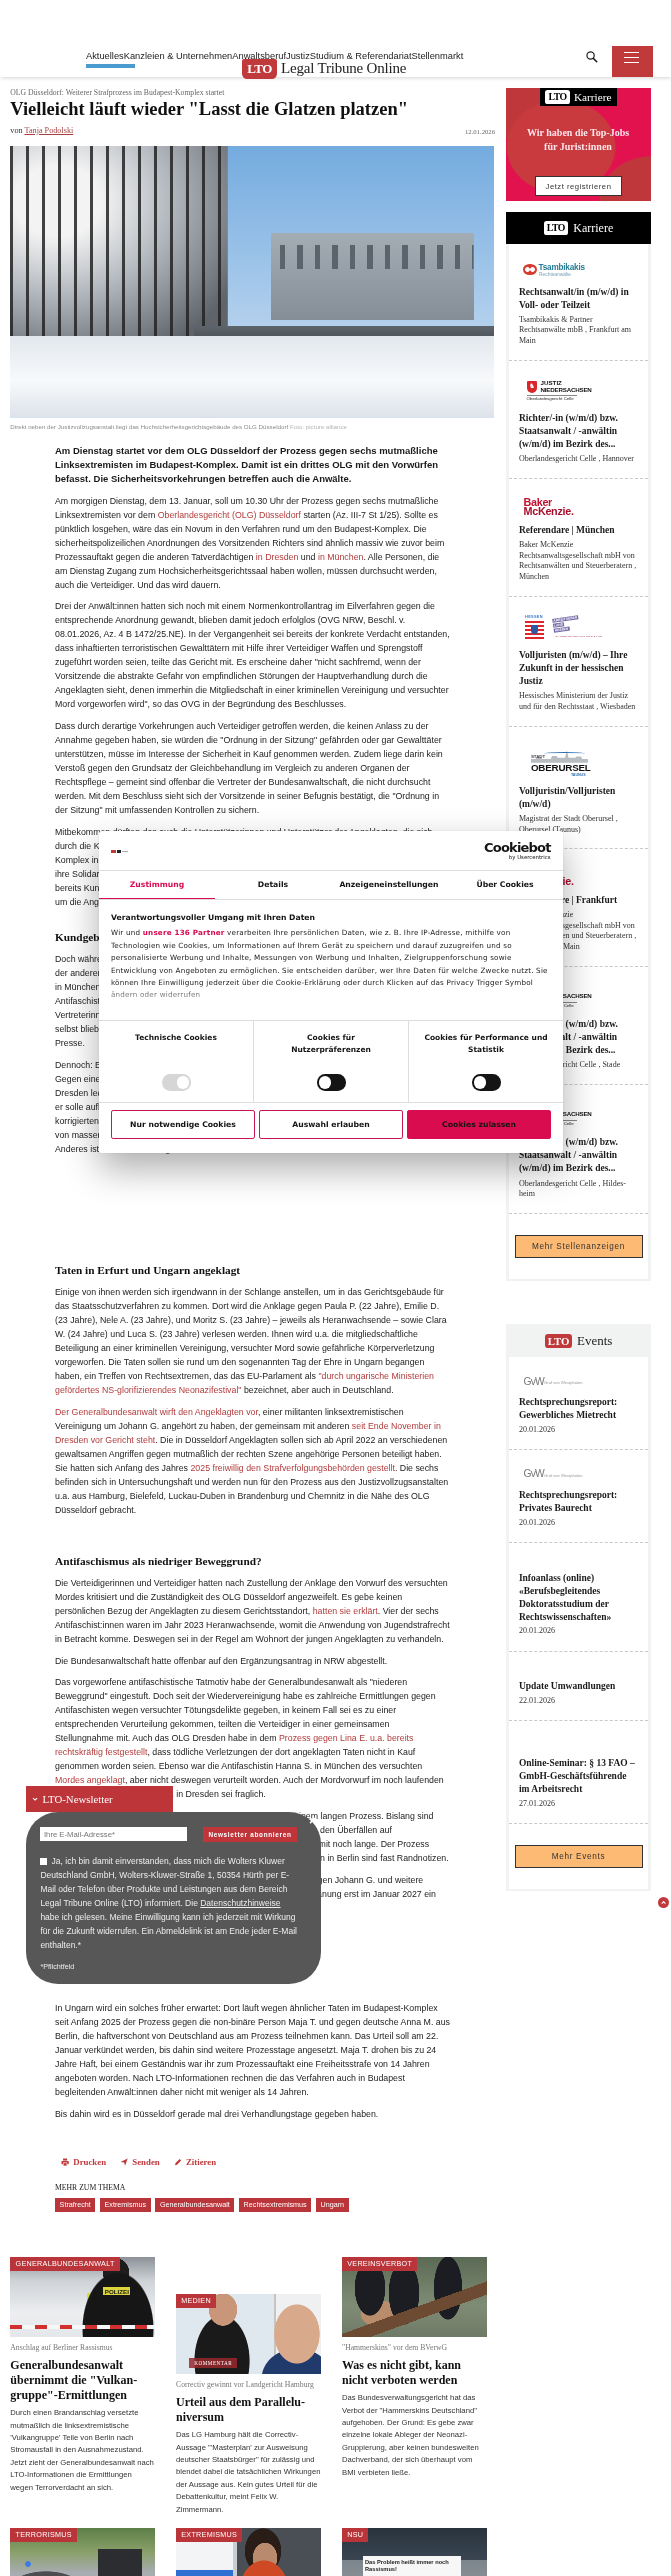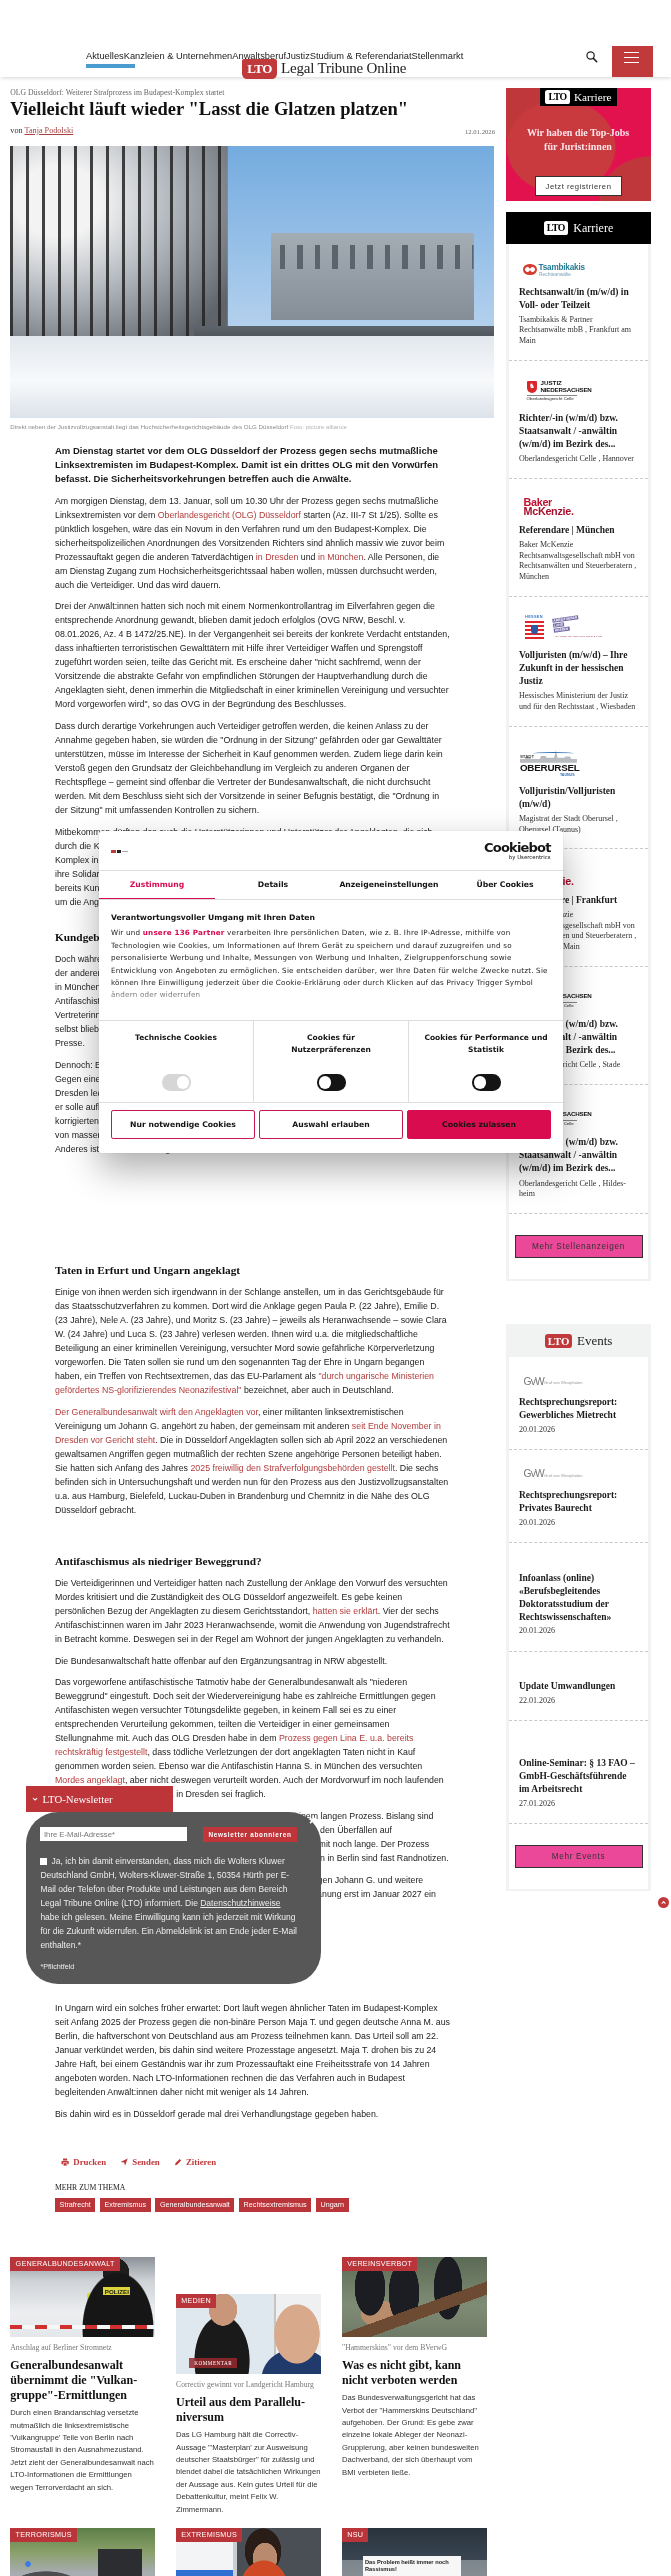--- a/index.html
+++ b/index.html
@@ -72,21 +72,21 @@
 .jobs-head{height:32px;margin:0 -2.6px;background:#000;display:flex;align-items:center;justify-content:center;gap:5.2px;}
 .jobs-head .k-word{font-size:12px;}
 .side-inner{background:#fff;}
 .job,.event{padding:18.5px 10.3px 13.4px;border-bottom:0.5px dashed #c9c9c9;display:block;}
 .event{padding-bottom:14px;}
 .job-title,.event-title{margin-top:7.7px;font:bold 9.5px/13px "Liberation Serif",serif;color:#1b1b1b;}
 .event-title{margin-top:0;}
 .job-company{margin-top:3.1px;font:8px/10.6px "Liberation Serif",serif;color:#333;}
 .event-date{margin-top:2.6px;font:8px/10.3px "Liberation Serif",serif;color:#333;}
 .more-wrap{padding:20.6px 0 21px;text-align:center;}
-.outline-btn{width:128px;height:23px;border:1.5px solid #333;background:#ec4899;font-size:8.2px;letter-spacing:0.7px;color:#333;padding:0;}
+.outline-btn{width:128px;height:23px;border:1.5px solid #333;background:#fdba74;font-size:8.2px;letter-spacing:0.7px;color:#333;padding:0;}
 .events-box{top:1324px;}
 .events-head{height:33px;display:flex;align-items:center;justify-content:center;gap:4.6px;}
 .lto-box-red{background:var(--brand);color:#fff;font:bold 10.8px/14px "Liberation Serif",serif;padding:0 3.1px;border-radius:3.1px;}
 .ev-word{font:13px/14px "Liberation Serif",serif;color:#222;}
 .nologo{height:10.3px;display:block;}
 .event:nth-child(5) .nologo{height:17.5px;}
 
 
 .logo{position:relative;display:block;}
 .logo span{position:absolute;display:block;white-space:nowrap;}
@@ -103,21 +103,21 @@
 .logo-baker{height:18.5px;margin-left:4.6px;}
 .bk-1{left:0;top:0;font:bold 10.8px/9.3px "Liberation Sans",sans-serif;color:#c2102f;letter-spacing:-0.3px;}
 .bk-2{left:0;top:9.3px;font:bold 10.8px/9.3px "Liberation Sans",sans-serif;color:#a80f2c;letter-spacing:-0.3px;}
 .logo-hessen{height:26px;margin-left:5.7px;}
 .hs-name{left:0.5px;top:0;font:bold 3.9px/4.1px "Liberation Sans",sans-serif;color:#3b7dc4;letter-spacing:0.3px;}
 .hs-flag{left:0;top:5.7px;width:19.6px;height:19.6px;background:repeating-linear-gradient(180deg,#e0262b 0 2.1px,#fff 2.1px 4.1px);}
 .hs-crest{left:6.2px;top:9.3px;width:7.2px;height:9.3px;background:#2a5aa6;border-radius:0 0 3.6px 3.6px;}
 .hs-badges{left:28px;top:1px;transform:rotate(-8deg);}
 .hs-badges i{display:block;font:normal bold 3.3px/4.6px "Liberation Sans",sans-serif;color:#fff;background:#7165a6;margin:0.5px 0;padding:0 1px;width:max-content;}
 .hs-claim{left:31px;top:19.6px;font:2.3px/2.6px "Liberation Sans",sans-serif;color:#9a3a4a;}
-.logo-ober{height:32px;margin-left:1px;}
+.logo-ober{height:32px;margin-left:12px;}
 .ob-top{left:0;top:8.8px;font:bold 4.4px/5.2px "Liberation Sans",sans-serif;color:#444;}
 .ob-sky{left:0;top:5.2px;width:57px;height:12.4px;background:#b8bcc0;clip-path:polygon(0 100%,0 70%,8% 70%,10% 55%,18% 55%,20% 70%,35% 70%,37% 45%,45% 45%,47% 60%,60% 60%,63% 0,66% 60%,78% 60%,80% 50%,88% 50%,90% 70%,100% 70%,100% 100%);}
 .ob-wave{left:13.4px;top:6.7px;width:41px;height:3.1px;border-top:1px solid #2f6fb3;border-radius:50%;}
 .ob-name{left:0;top:18px;font:bold 9.8px/10.3px "Liberation Sans",sans-serif;color:#111;letter-spacing:-0.2px;}
 .ob-sub{left:40px;top:28px;font:bold 3.6px/4.1px "Liberation Sans",sans-serif;color:#2f6fb3;}
 .logo-gvw{height:11.3px;margin-left:4.6px;margin-bottom:9.3px;}
 .gvw-mark{left:0;top:0;font:10.3px/11.3px "Liberation Sans",sans-serif;color:#777;letter-spacing:-0.8px;}
 .gvw-name{left:20.6px;top:4.6px;font:4.1px/5.2px "Liberation Sans",sans-serif;color:#9a9a9a;}
 
 
@@ -476,21 +476,21 @@
     </div>
   </div>
 </aside>
 
 <section id="related">
     <article class="card card-0">
       <div class="card-img i0">
         <span class="card-label">GENERALBUNDESANWALT</span>
         <span class="img-text t0">POLIZEI</span>
       </div>
-      <div class="card-kicker">Anschlag auf Berliner Stromnetz</div>
+      <div class="card-kicker">Anschlag auf Berliner Rassismus</div>
       <h3 class="card-title">Generalbundesanwalt übernimmt die "Vulkan­gruppe"-Ermittlungen</h3>
       <p class="card-desc">Durch einen Brandanschlag versetzte mutmaßlich die linksextremistische 'Vulkangruppe' Teile von Berlin nach Stromausfall in den Ausnahmezustand. Jetzt zieht der Generalbundesanwalt nach LTO-Informationen die Ermittlungen wegen Terrorverdacht an sich.</p>
     </article>
     <article class="card card-1">
       <div class="card-img i1">
         <span class="card-label">MEDIEN</span>
         <span class="img-text t1">KOMMENTAR</span>
       </div>
       <div class="card-kicker">Correctiv gewinnt vor Landgericht Hamburg</div>
       <h3 class="card-title">Urteil aus dem Parallelu­niversum</h3>

